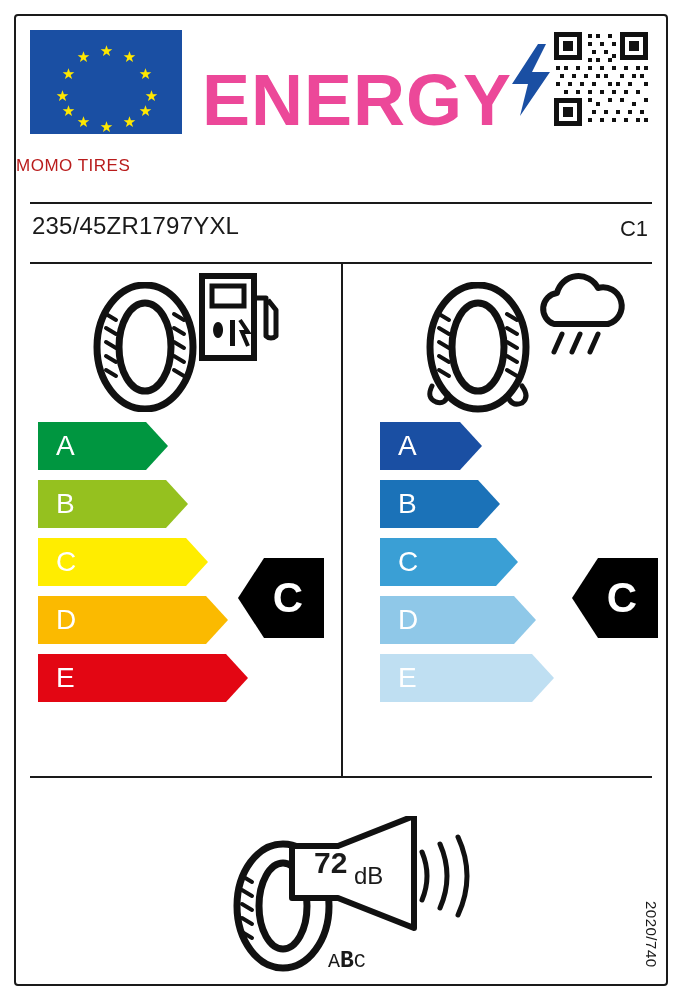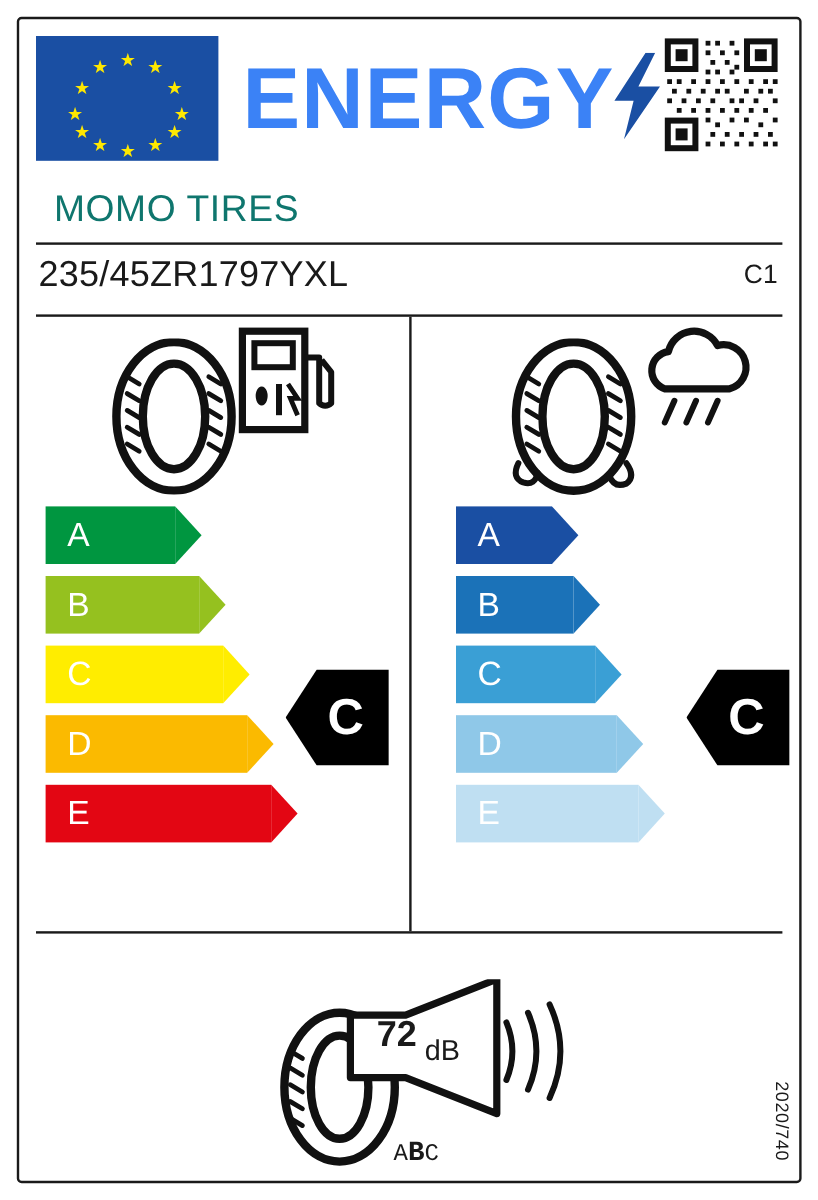--- a/index.html
+++ b/index.html
@@ -49,50 +49,50 @@
     color: #ffe800;
     font-size: 15px;
     line-height: 15px;
     width: 15px;
     height: 15px;
     text-align: center;
   }
   .energy-word {
     position: absolute;
     left: 186px;
-    top: 26px;
+    top: 43px;
     font-size: 72px;
     font-weight: bold;
     letter-spacing: 1px;
-    color: #3b82f6;
+    color: #ec4899;
     font-family: "Liberation Sans", sans-serif;
   }
   .bolt {
     position: absolute;
     left: 492px;
     top: 28px;
     width: 44px;
     height: 72px;
   }
   .qr {
     position: absolute;
     right: 16px;
     top: 14px;
     width: 98px;
     height: 98px;
   }
 
   
   .brand {
     position: absolute;
-    left: 29px;
+    left: 0;
     top: 140px;
-    font-size: 31px;
+    font-size: 17px;
     letter-spacing: 0.5px;
-    color: #0f766e;
+    color: #b91c1c;
   }
 
   
   .hline {
     position: absolute;
     left: 14px;
     width: 622px;
     height: 2px;
     background: #1a1a1a;
   }
@@ -100,21 +100,21 @@
     position: absolute;
     left: 0;
     top: 196px;
     width: 100%;
     height: 48px;
   }
   .tyre-size {
     position: absolute;
     left: 16px;
     top: 0px;
-    font-size: 30px;
+    font-size: 24px;
     letter-spacing: 0.2px;
   }
   .tyre-class {
     position: absolute;
     right: 18px;
     top: 4px;
     font-size: 22px;
   }
 
   

